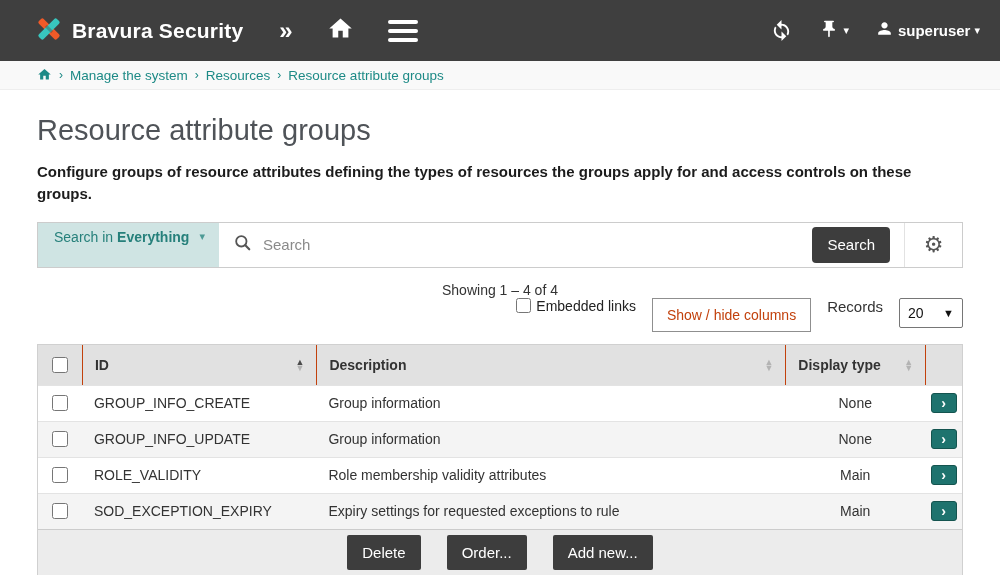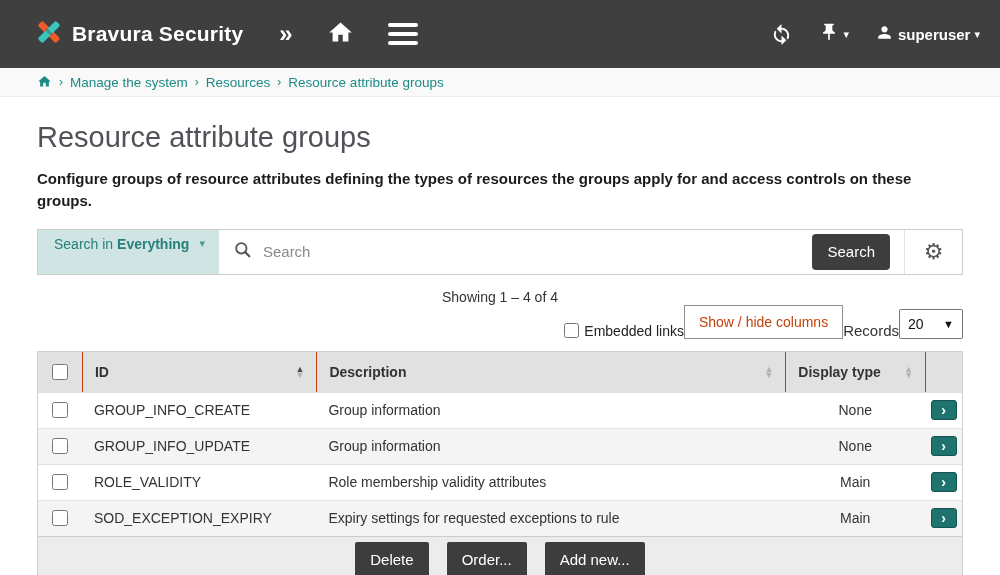--- a/index.html
+++ b/index.html
@@ -1,20 +1,20 @@
 <!DOCTYPE html>
 <html><head>
 <meta charset="utf-8">
 <style>
   * { margin:0; padding:0; box-sizing:border-box; }
   html,body { width:1000px; height:575px; background:#ffffff;
     font-family:"Liberation Sans","DejaVu Sans",sans-serif; overflow:hidden; }
 
   
-  .navbar { height:68px; background:#3f3f3f; display:flex; align-items:center;
+  .navbar { height:61px; background:#3f3f3f; display:flex; align-items:center;
     padding:0 20px 0 34px; color:#fff; }
   .brand { display:flex; align-items:center; gap:8px; }
   .brand-text { font-size:21px; font-weight:700; letter-spacing:.2px; color:#fff; }
   .nav-left-icons { display:flex; align-items:center; gap:34px; margin-left:36px; }
   .guillemet { font-size:24px; font-weight:700; line-height:1; cursor:pointer; }
   .hamburger { display:flex; flex-direction:column; gap:5px; cursor:pointer; }
   .hamburger span { width:30px; height:4px; background:#fff; border-radius:2px; }
   .nav-right { margin-left:auto; display:flex; align-items:center; gap:26px; }
   .nav-item { display:flex; align-items:center; gap:4px; cursor:pointer; }
   .caret { font-size:11px; line-height:1; color:#fff; }
@@ -47,21 +47,21 @@
   .search-btn { background:#3d3d3d; color:#fff; border:none; border-radius:4px;
     font-size:15px; padding:0 15px; height:36px; align-self:center; cursor:pointer;
     font-family:inherit; }
   .gear-cell { display:flex; align-items:center; justify-content:center; width:58px;
     border-left:1px solid #e2e2e2; cursor:pointer; }
   .gear-glyph { font-size:22px; color:#555; line-height:1; }
 
   
   .controls { margin-top:14px; display:flex; align-items:center;flex-direction:column; }
   .showing { font-size:14px; color:#333; }
-  .controls-right { margin-left:auto; display:flex; align-items:flex-end; }
+  .controls-right { margin-left:auto; display:flex; align-items:flex-start; gap:16px; }
   .embedded { display:flex; align-items:center; gap:5px; font-size:14px; color:#222;
     cursor:pointer; }
   .embedded input { width:15px; height:15px; cursor:pointer; }
   .showhide-btn { background:#fff; border:1px solid #8f8f8f; font-size:14px; color:#c2410c;
     padding:8px 14px; cursor:pointer; font-family:inherit; }
   .records-label { font-size:15px; color:#333; }
   .records-select { border:1px solid #767676; border-radius:2px; background:#fff;
     width:64px; height:30px; display:flex; align-items:center; justify-content:space-between;
     padding:0 8px; font-size:14px; color:#111; cursor:pointer; }
   .records-select .sel-caret { font-size:11px; color:#111; }
@@ -82,21 +82,21 @@
     font-size:9px; padding-left:8px; }
   .sort .up.active { color:#4a4a4a; }
   .sort .up, .sort .dn { color:#b3b3b3; }
   .tbody-row { height:36px; font-size:14px; color:#333; border-top:1px solid #e3e3e3; }
   .tbody-row.alt { background:#f4f4f4; }
   .rowcheck { width:16px; height:16px; cursor:pointer; }
   .go-btn { width:26px; height:20px; background:#1e736e; border:1px solid #14544f;
     border-radius:3px; color:#fff; display:flex; align-items:center; justify-content:center;
     font-size:14px; font-weight:700; line-height:1; cursor:pointer; }
   .tfoot { background:#ececec; border-top:1px solid #cccccc; height:46px;
-    display:flex; align-items:center; justify-content:center; gap:18px; }
+    display:flex; align-items:center; justify-content:center; gap:26px; }
   .tfoot button { background:#3d3d3d; color:#fff; border:none; border-radius:2px;
     font-size:15px; padding:9px 15px; cursor:pointer; font-family:inherit; }
 
   
   .pagination { display:flex; align-items:center; justify-content:flex-end;
     gap:8px; margin-top:10px; padding-right:0; }
   .pg-icon { cursor:pointer; display:flex; align-items:center; }
   .pg-num { color:#1d7b77; font-size:15px; font-weight:700; margin:0 4px; }
 </style>
 </head>

